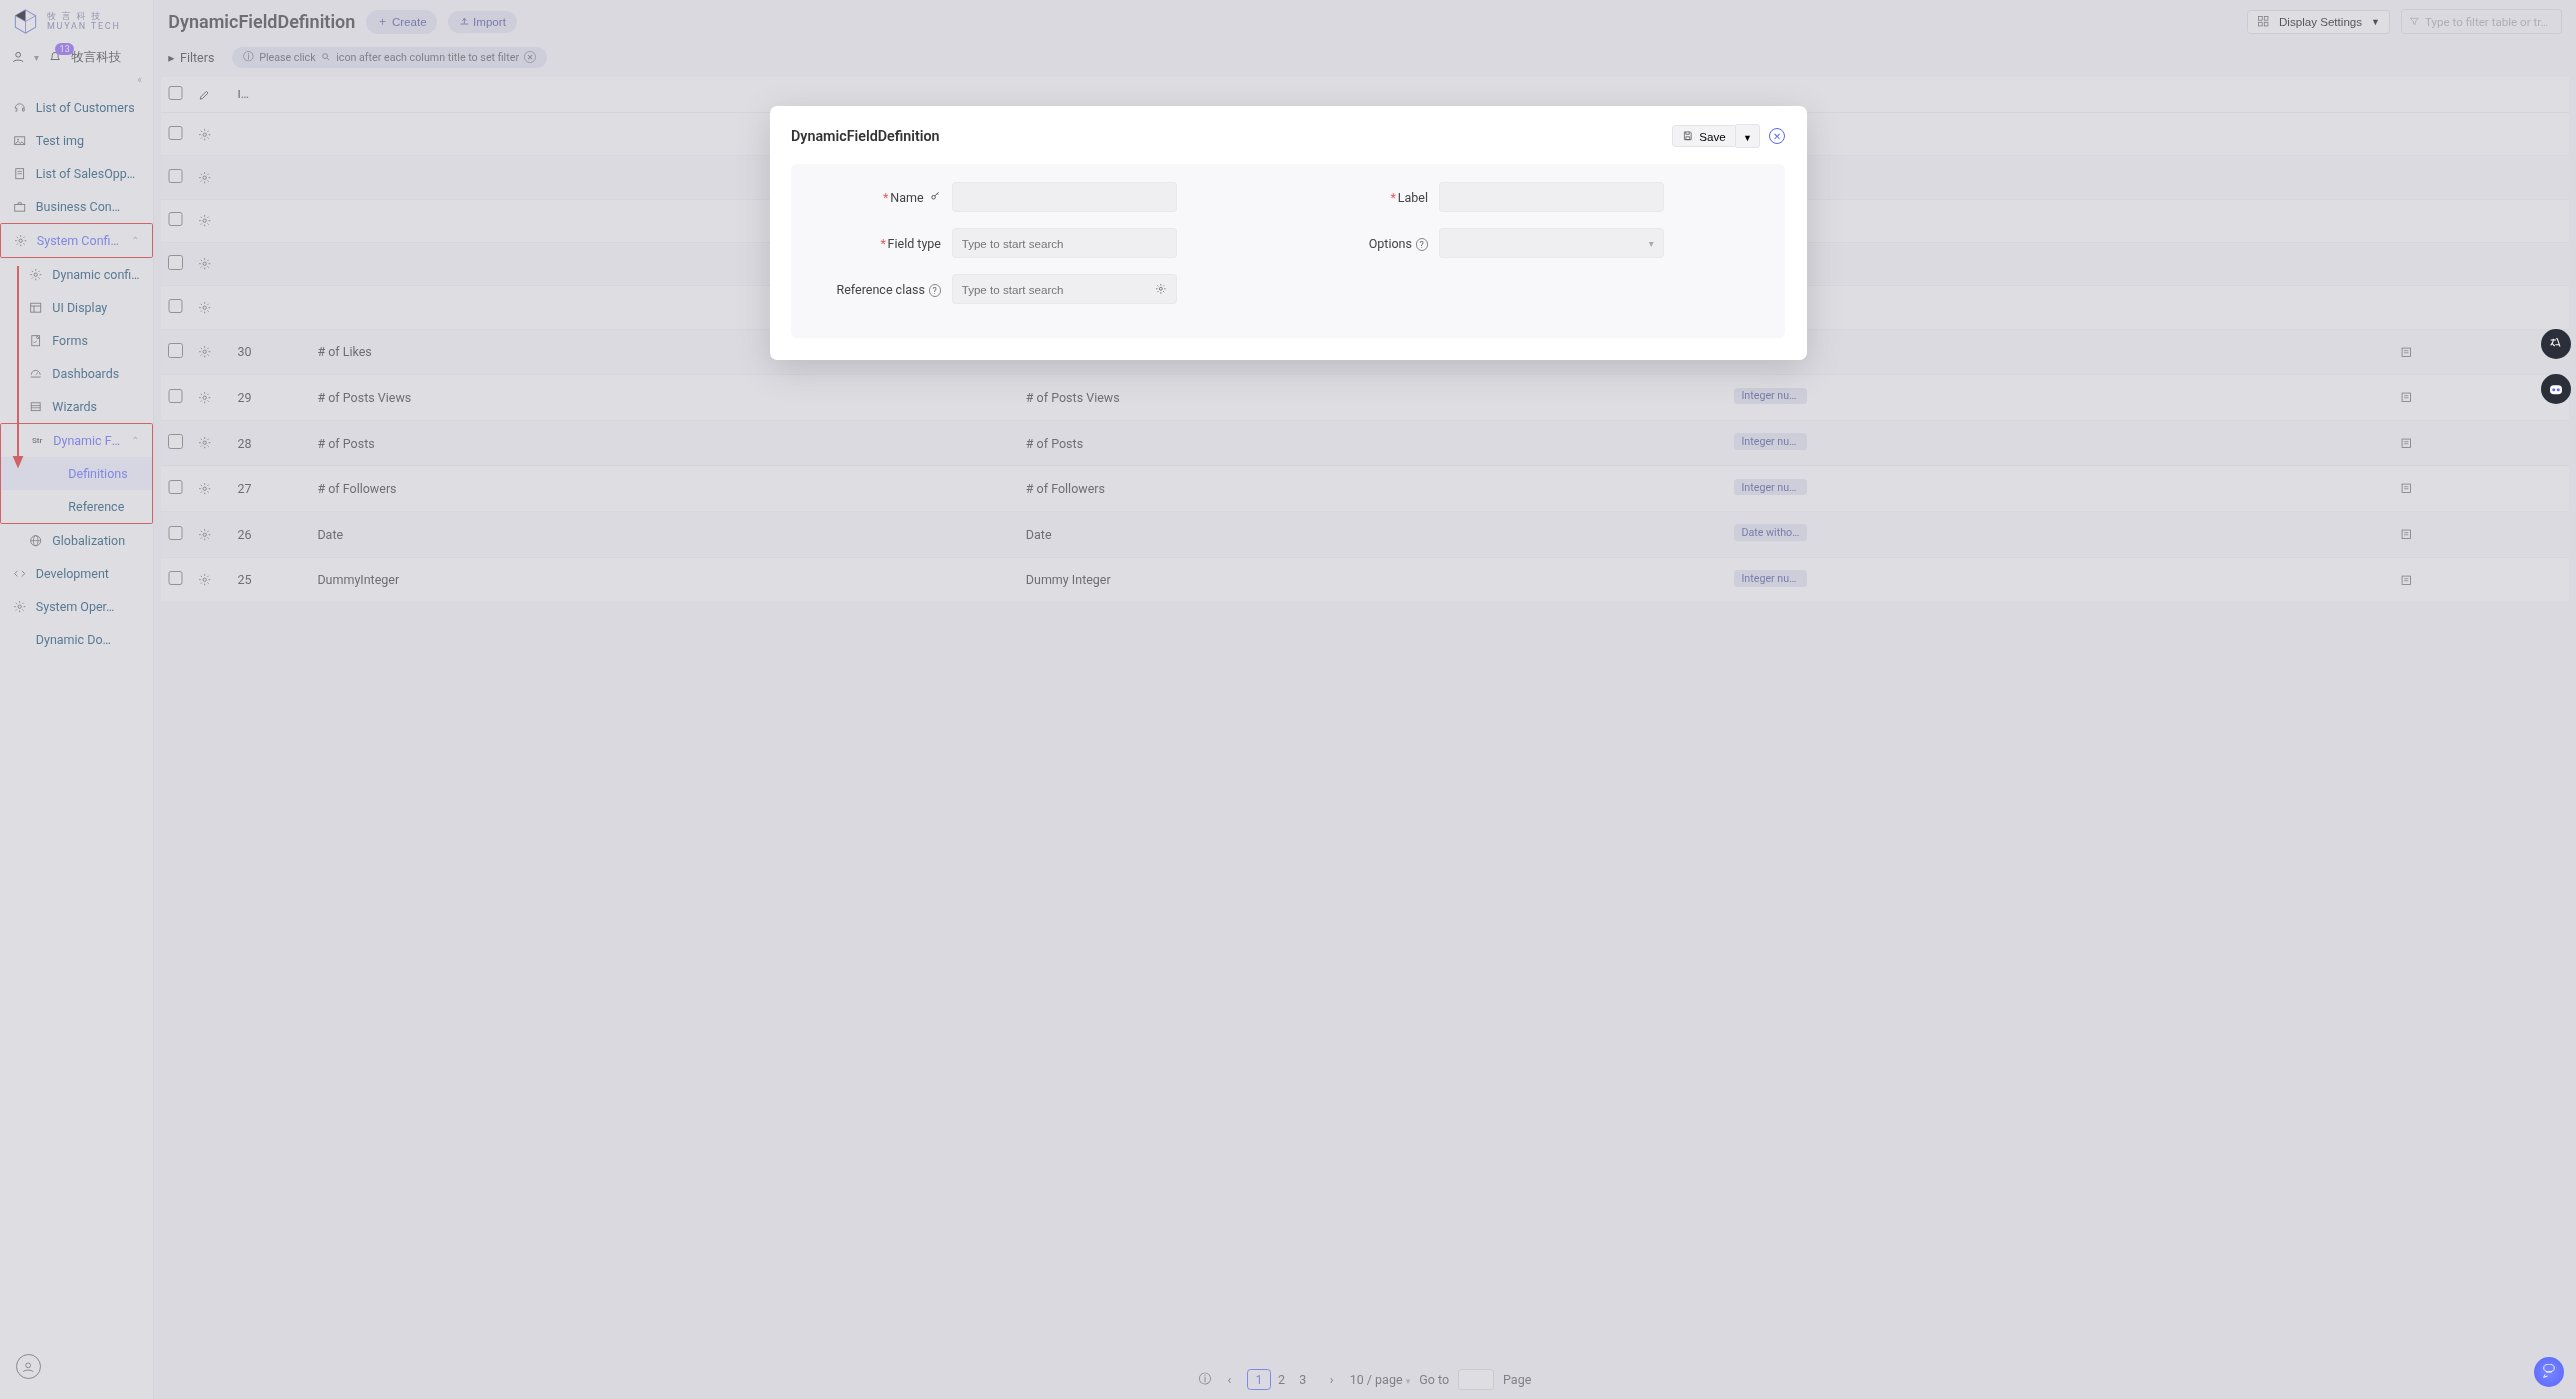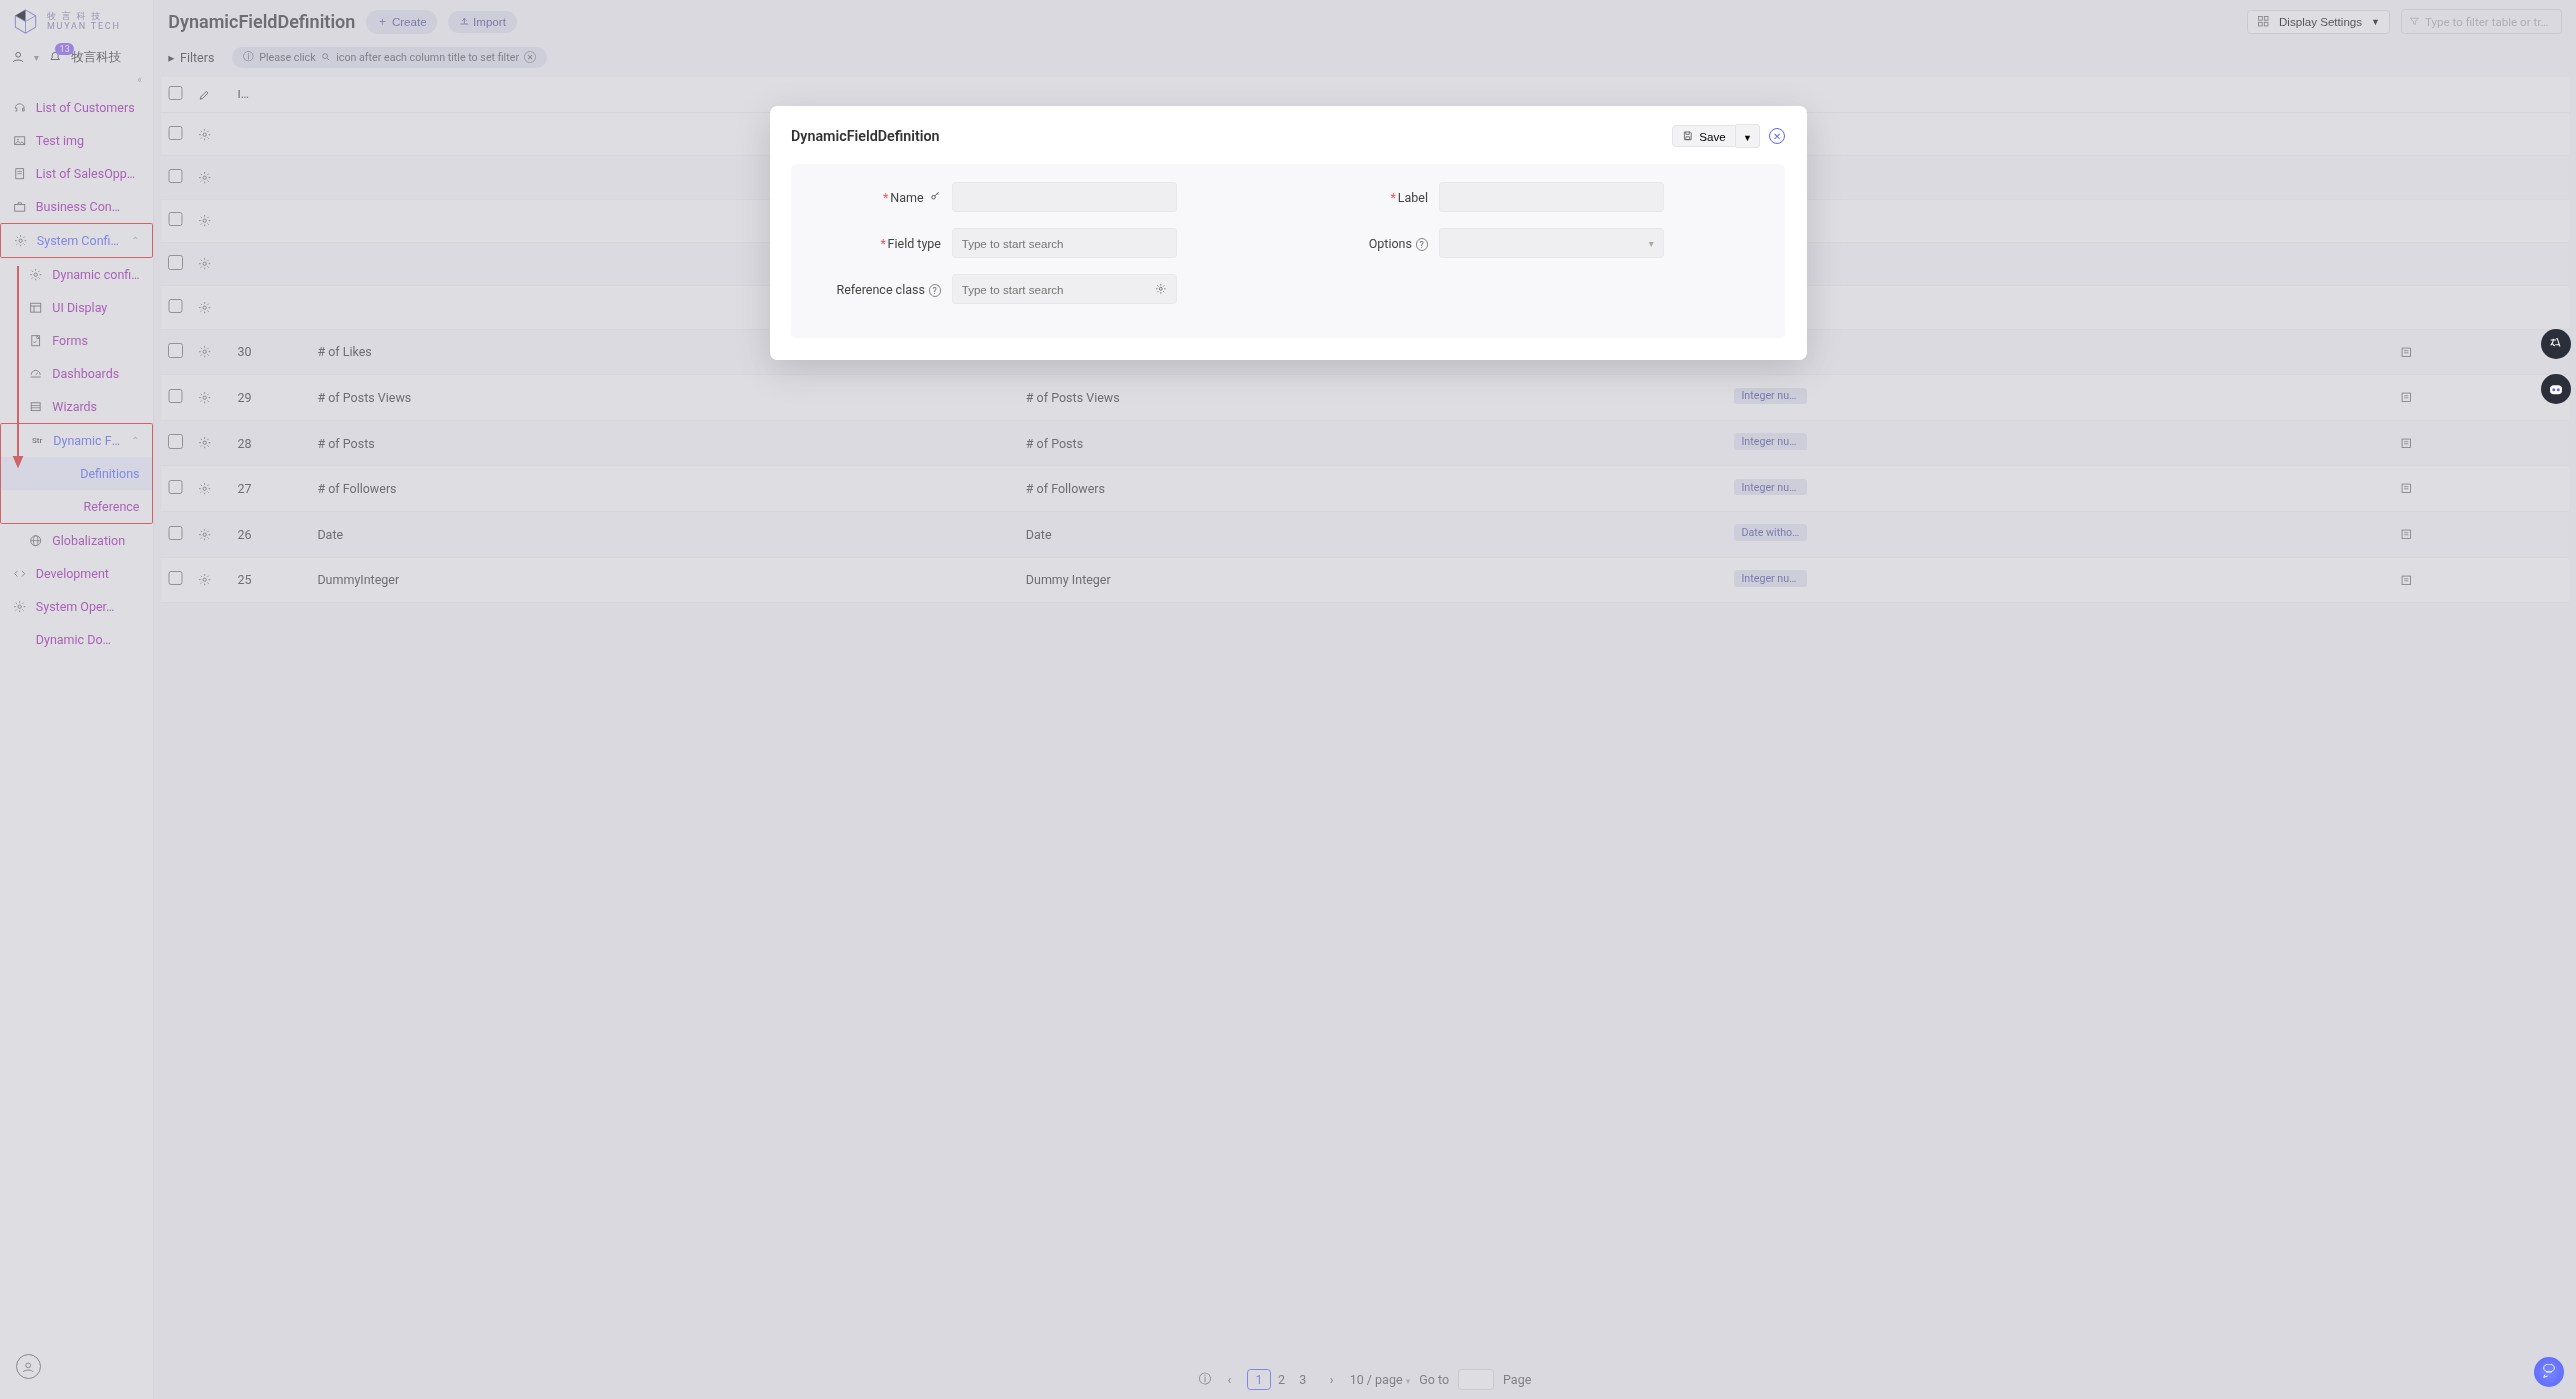--- a/index.html
+++ b/index.html
@@ -11,27 +11,27 @@
   .logo-area { padding: 7.2px 10.7px; display: flex; align-items: center; gap: 7.2px; }
   .logo-svg { width: 29px; height: 29px; }
   .logo-text { font-size: 9px; color: #7c7ea5; line-height: 1.1; letter-spacing: 1.8px; }
   .user-bar { padding: 5.4px 10.7px; display: flex; align-items: center; gap: 9px; }
   .badge-wrap { position: relative; display: inline-block; }
   .badge { position: absolute; top: -7.2px; left: 7.2px; background: #8b5cf6; color: #fff; font-size: 9px; border-radius: 7.2px; padding: 0 4.5px; line-height: 12.5px; }
   .org-name { font-size: 12.5px; }
   .collapse-arrows { text-align: right; padding: 1.8px 10.7px; color: #aaa; font-size: 10.7px; }
 
   .nav { flex: 1; overflow-y: auto; padding-top: 3.6px; }
-  .nav-item { display: flex; align-items: center; gap: 9px; padding: 9px 12.5px; cursor: pointer; color: #a21caf; font-size: 12.5px; white-space: nowrap; overflow: hidden; text-overflow: ellipsis; }
+  .nav-item { display: flex; align-items: center; gap: 9px; padding: 9px 12.5px; cursor: pointer; color: #0c4a6e; font-size: 12.5px; white-space: nowrap; overflow: hidden; text-overflow: ellipsis; }
   .nav-item .icon { width: 14.3px; height: 14.3px; flex: none; display: inline-flex; align-items: center; justify-content: center; color: #555; }
   .nav-item .label { flex: 1; overflow: hidden; text-overflow: ellipsis; }
   .nav-item .chev { color: #aaa; font-size: 9.8px; }
   .nav-item.accent { color: #5864ff; }
   .nav-item.level2 { padding-left: 29px; }
-  .nav-item.level3 { padding-left: 44px; text-align: right; }
+  .nav-item.level3 { padding-left: 44px; }
   .nav-item.active { background: #f1f3fe; color: #5864ff; }
 
   .redbox { border: 1.8px solid #e62222; border-radius: 1.8px; }
   .arrow-svg { position: absolute; left: 9px; top: 266px; pointer-events: none; }
 
   
   .main { flex: 1; display: flex; flex-direction: column; min-width: 0; }
   .header { display: flex; align-items: center; gap: 10.7px; padding: 9px 14.3px; }
   .page-title { font-size: 18px; font-weight: 600; }
   .pill-btn { background: #e3e4f3; color: #4a4f9a; border: none; border-radius: 12.5px; padding: 4.5px 10.7px; font-size: 11.6px; cursor: pointer; display: inline-flex; align-items: center; gap: 3.6px; }

